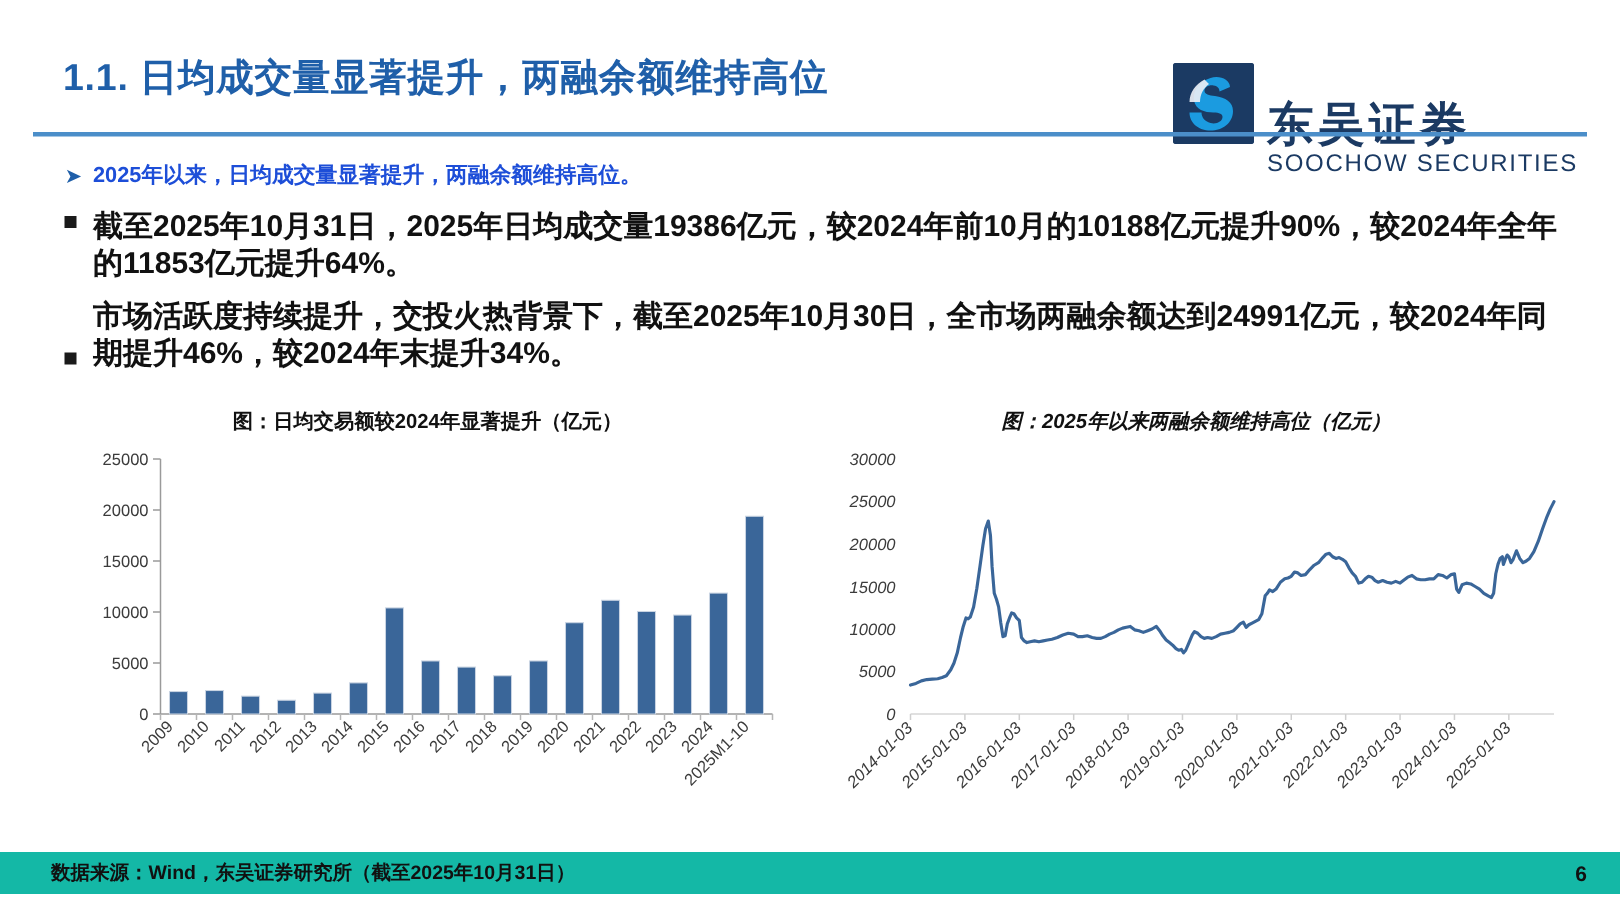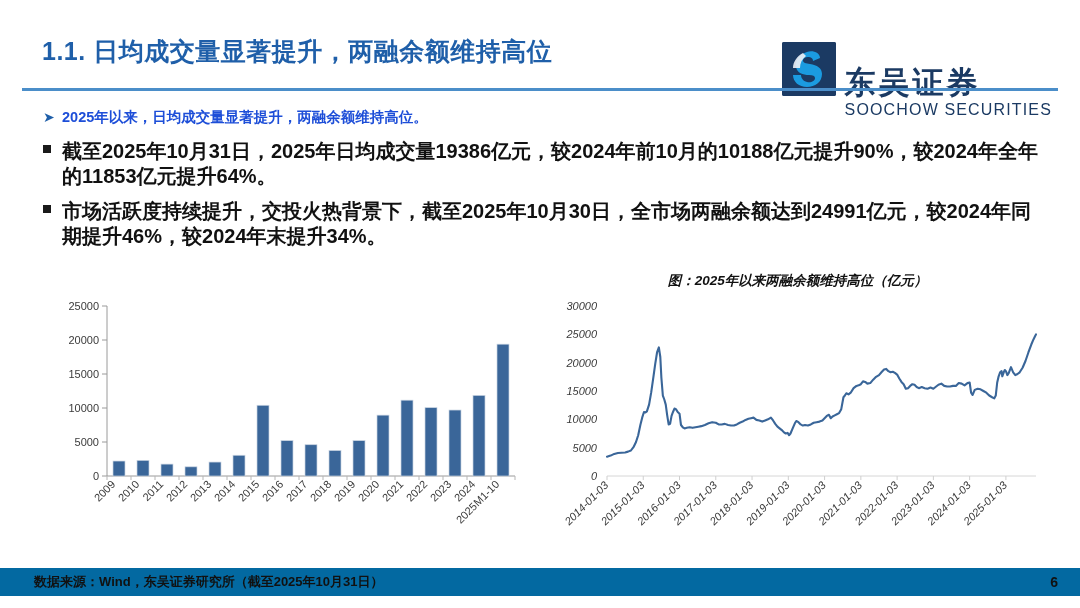--- a/index.html
+++ b/index.html
@@ -39,42 +39,42 @@
   }
   .b-mark-sq i{display:inline-block;width:8px;height:8px;background:#1a1a1a;vertical-align:middle;margin-bottom:2px;}
   .b-lvl1{
     font-size:14.5px;font-weight:bold;color:#1d4ed8;line-height:19px;
   }
   .b-lvl2{
     font-size:20px;font-weight:bold;color:#111;line-height:25px;
     width:985px;
   }
   .row2{margin-bottom:10px;}
-  .row3{margin-bottom:0;}
+  .row3{margin-bottom:0;align-items:flex-end;}
 
   
   .chart-title{
     font-size:13.5px;font-weight:bold;color:#111;text-align:center;white-space:nowrap;
   }
   .tick-label{font-size:11px;fill:#3b3b3b;font-family:"Liberation Sans","DejaVu Sans",sans-serif;}
 
   
   .chart-left{position:absolute;left:45px;top:272px;width:480px;height:295px;}
   .chart-left .chart-title{position:absolute;left:0;top:0;width:480px;}
   .chart-left svg{position:absolute;left:0;top:22px;}
 
   
   .chart-right{position:absolute;left:545px;top:272px;width:505px;height:295px;font-style:italic;}
   .chart-right .chart-title{position:absolute;left:0;top:0;width:505px;}
   .chart-right svg{position:absolute;left:0;top:22px;}
 
   
   .footer{
     position:absolute;left:0;bottom:0;width:1080px;height:28px;
-    background:#0369a1;
+    background:#14b8a6;
   }
   .footer-src{
     position:absolute;left:34px;top:50%;transform:translateY(-50%);
     font-size:13px;font-weight:bold;color:#111;white-space:nowrap;
   }
   .footer-page{
     position:absolute;right:22px;top:50%;transform:translateY(-50%);
     font-size:14px;font-weight:bold;color:#111;
   }
 </style>
@@ -120,20 +120,21 @@
     </div>
 
     <div class="b-row row3">
       <div class="b-mark-sq"><i></i></div>
       <div class="b-lvl2">市场活跃度持续提升，交投火热背景下，截至2025年10月30日，全市场两融余额达到24991亿元，较2024年同期提升46%，较2024年末提升34%。</div>
     </div>
 
   </div>
 
   <div class="chart-left">
+    <div class="chart-title">图：日均交易额较2024年显著提升（亿元）</div>
     <svg id="svg-bar" width="480" height="268">
         <text x="54" y="186" text-anchor="end" class="tick-label">0</text>
         <line x1="57" y1="182" x2="62" y2="182" stroke="#9a9a9a" stroke-width="1"></line>
         <text x="54" y="152" text-anchor="end" class="tick-label">5000</text>
         <line x1="57" y1="148" x2="62" y2="148" stroke="#9a9a9a" stroke-width="1"></line>
         <text x="54" y="118" text-anchor="end" class="tick-label">10000</text>
         <line x1="57" y1="114" x2="62" y2="114" stroke="#9a9a9a" stroke-width="1"></line>
         <text x="54" y="84" text-anchor="end" class="tick-label">15000</text>
         <line x1="57" y1="80" x2="62" y2="80" stroke="#9a9a9a" stroke-width="1"></line>
         <text x="54" y="50" text-anchor="end" class="tick-label">20000</text>

